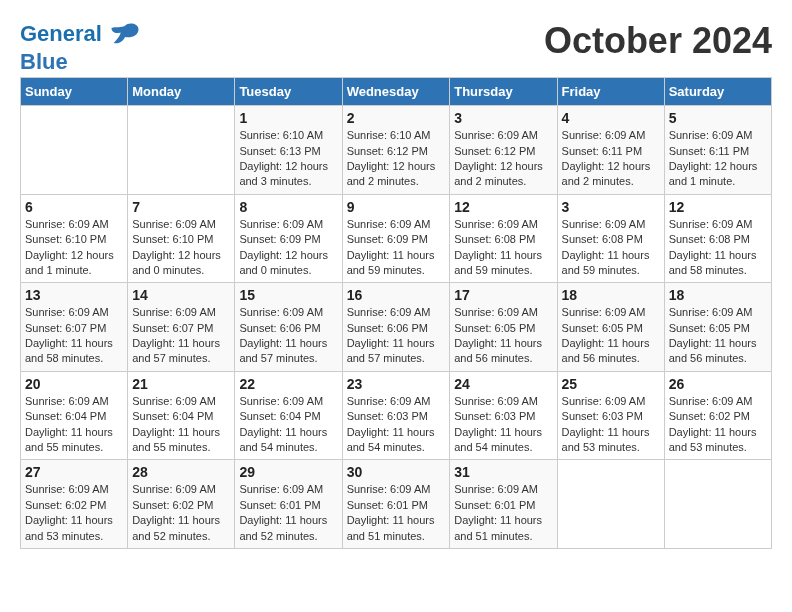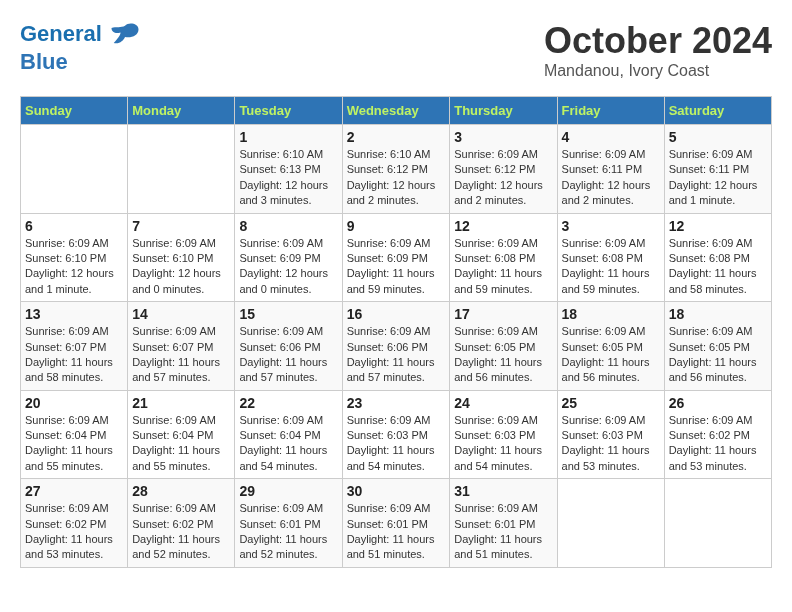--- a/index.html
+++ b/index.html
@@ -7,21 +7,21 @@
       font-family: Arial, sans-serif;
       background: #fff;
       width: 792px;
       min-height: 612px;
       padding: 20px;
     }
     .header {
       display: flex;
       justify-content: space-between;
       align-items: flex-start;
-      margin-bottom: 16px;
+      margin-bottom: 3px;
     }
     .logo {
       display: flex;
       align-items: center;
     }
     .logo-text {
       font-size: 22px;
       font-weight: bold;
       color: #333;
       line-height: 1.1;
@@ -45,21 +45,21 @@
       font-size: 16px;
       color: #555;
     }
     table {
       width: 100%;
       border-collapse: collapse;
       font-size: 11px;
     }
     thead tr th {
       background-color: #2e74b5;
-      color: #bef264;
+      color: #ffffff;
       padding: 6px 4px;
       text-align: left;
       font-size: 13px;
       font-weight: bold;
       border: 1px solid #ccc;
     }
     tbody tr td {
       vertical-align: top;
       padding: 4px 4px;
       border: 1px solid #ccc;
@@ -98,21 +98,20 @@
         <span>General</span>
         <svg class="logo-bird" viewBox="0 0 40 35" style="display:inline-block;vertical-align:middle;margin-left:2px;">
           <path d="M20 5 C25 0, 38 2, 38 10 C38 18, 28 22, 20 20 C18 25, 12 30, 5 28 C10 22, 14 18, 14 14 C8 16, 2 14, 2 8 C8 6, 15 8, 20 5Z" fill="#2e74b5"></path>
         </svg>
         <br><span style="color:#2e74b5;">Blue</span>
       </div>
     </div>
   </div>
   <div class="title-block">
     <div class="month-title">October 2024</div>
-    <div class="subtitle">Mandanou, Ivory Coast</div>
   </div>
 </div>
 
 <table>
   <thead>
     <tr id="days-header">
         <th>Sunday</th>
         <th>Monday</th>
         <th>Tuesday</th>
         <th>Wednesday</th>

